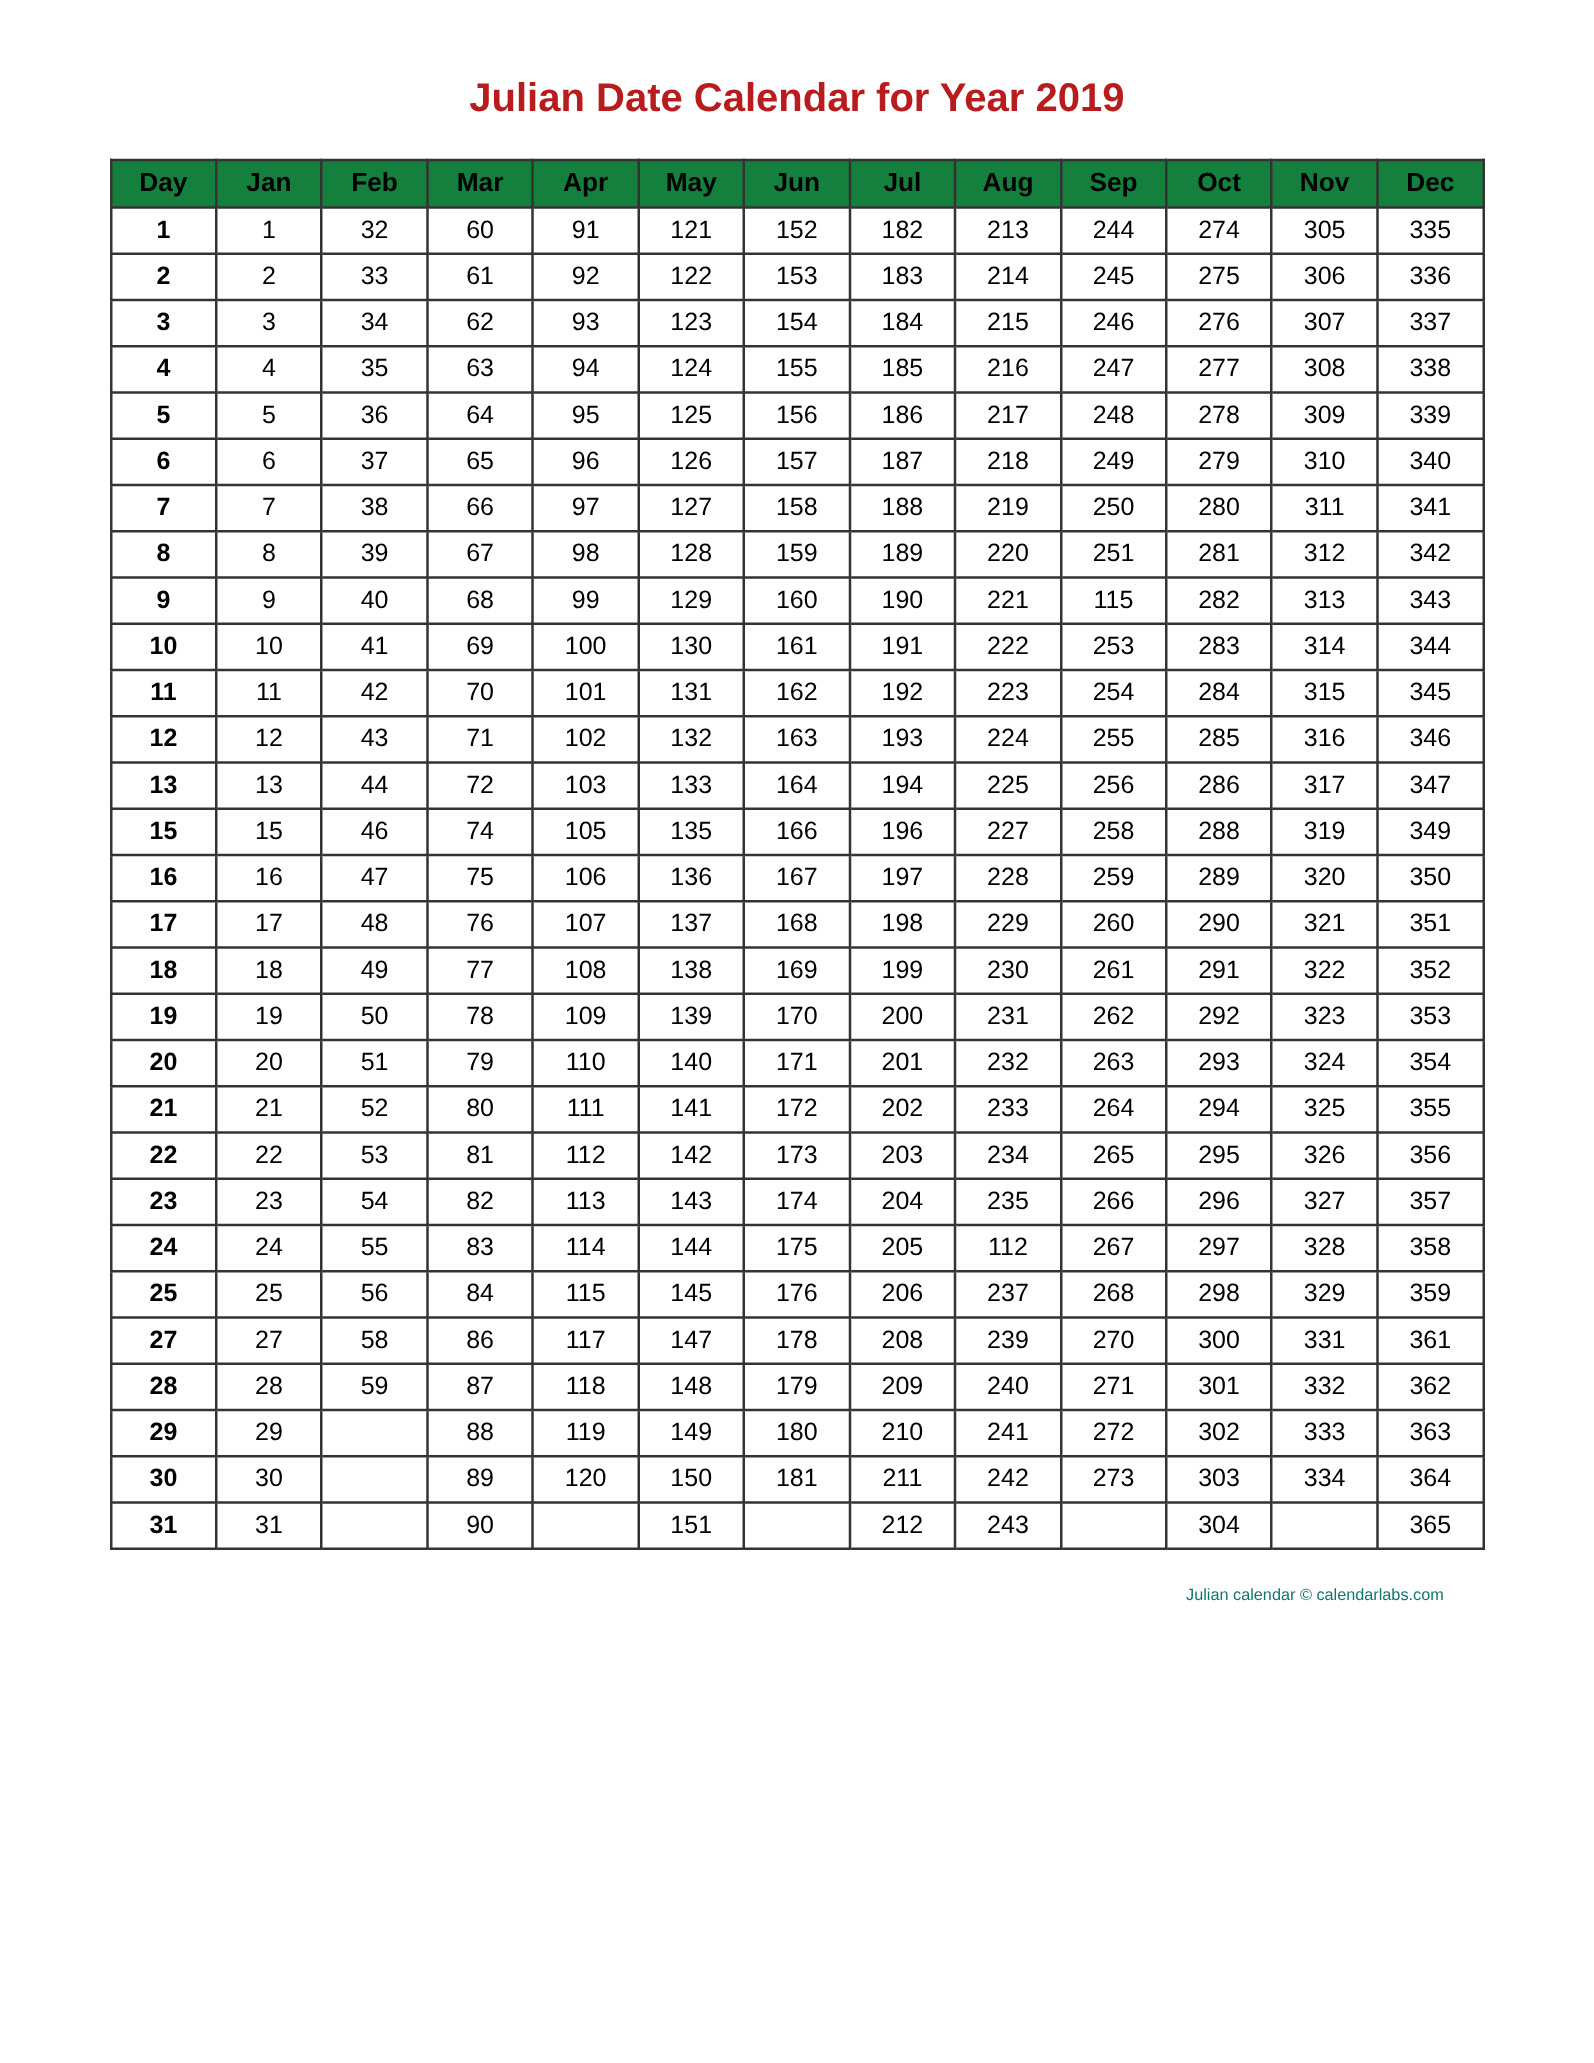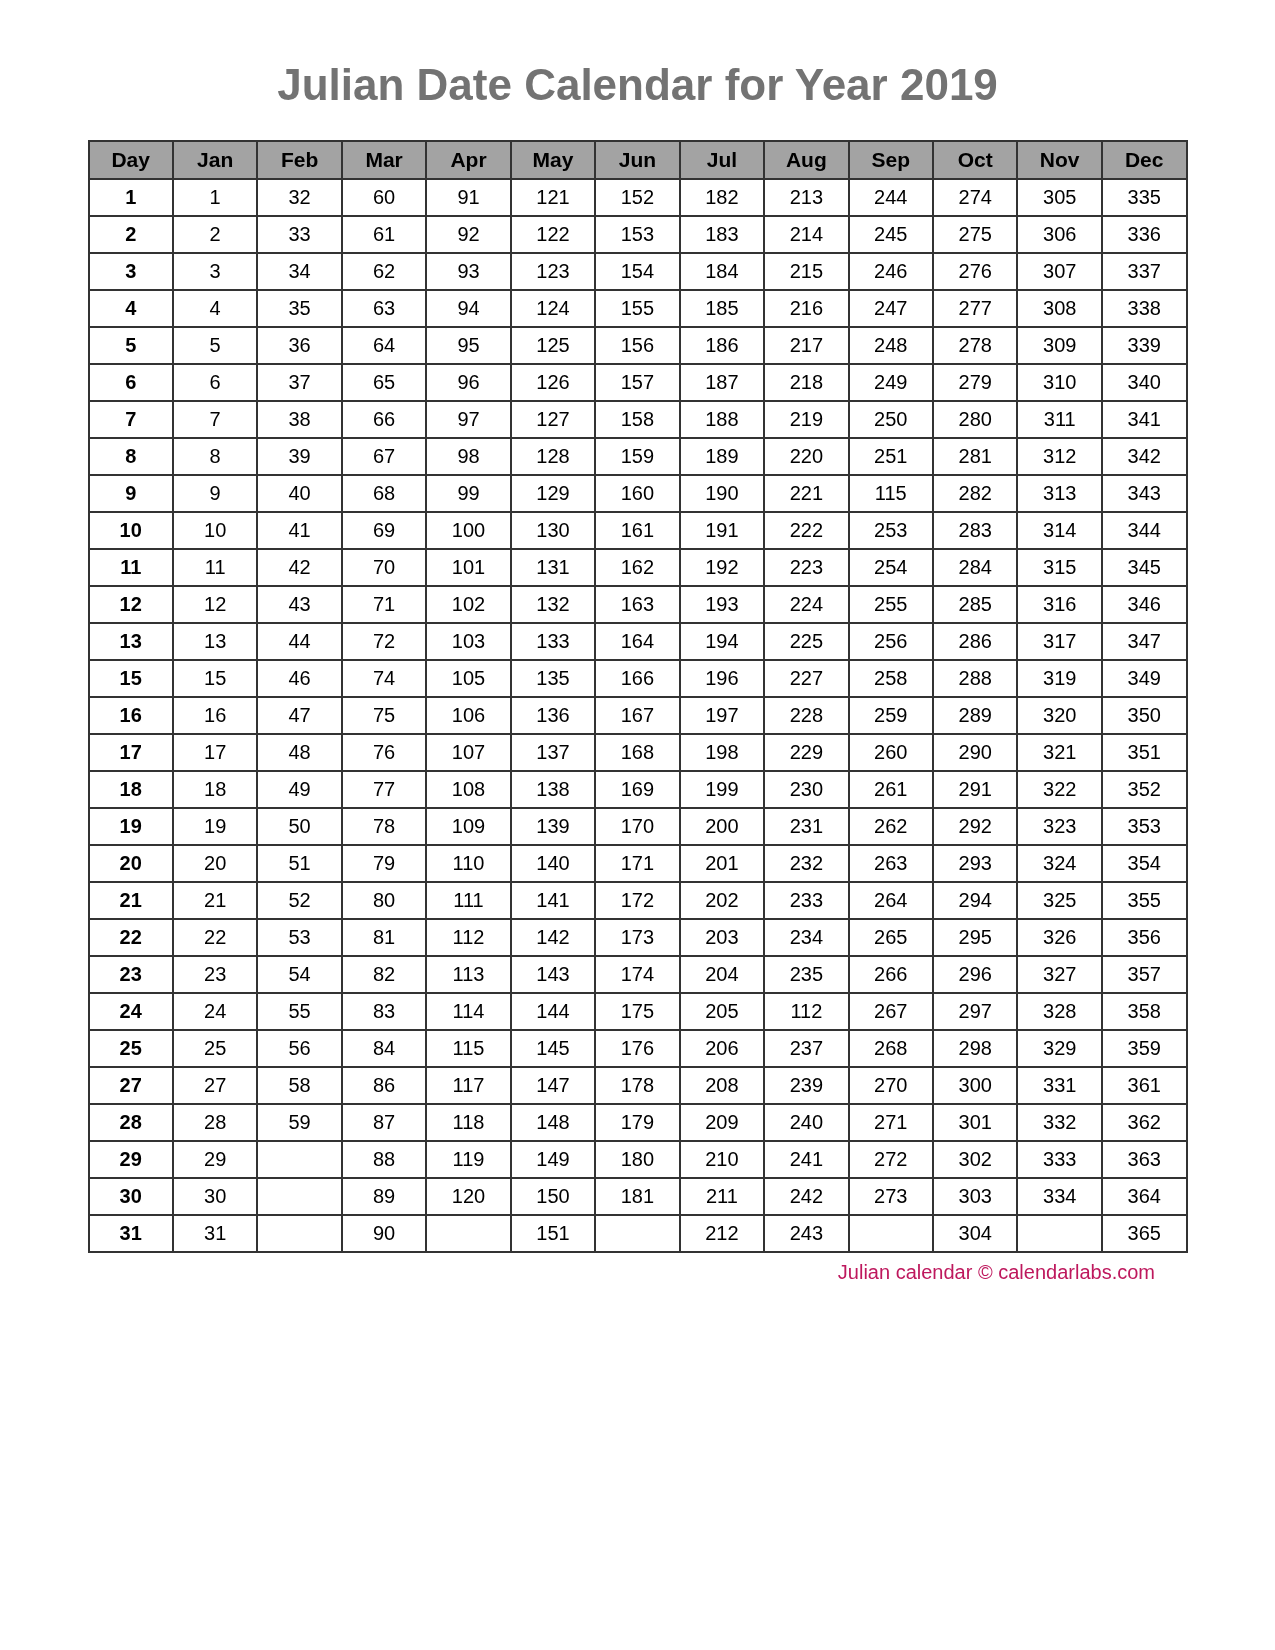--- a/index.html
+++ b/index.html
@@ -7,55 +7,55 @@
       background: #fff;
       font-family: Arial, sans-serif;
       display: flex;
       flex-direction: column;
       align-items: center;
       padding: 60px 40px 40px;
       min-height: 1650px;
       width: 1275px;
     }
     h1 {
-      font-size: 44px;
+      font-size: 32px;
       font-weight: bold;
       margin-bottom: 30px;
-      color: #737373;
+      color: #b91c1c;
     }
     table {
       border-collapse: collapse;
       width: 1100px;
     }
     th, td {
       border: 2px solid #333;
       text-align: center;
       padding: 6px 4px;
       font-size: 20px;
       min-width: 75px;
     }
     thead th {
       font-weight: bold;
-      background: #a3a3a3;
+      background: #15803d;
       font-size: 21px;
     }
     tbody tr td:first-child {
       font-weight: bold;
       background: #fff;
     }
     tbody tr td {
       font-weight: normal;
     }
     tbody tr:nth-child(even) td:first-child {
       background: #fff;
     }
     .footer {
-      margin-top: 8px;
-      font-size: 20px;
-      color: #be185d;
+      margin-top: 28px;
+      font-size: 13px;
+      color: #0f766e;
       align-self: flex-end;
       padding-right: 80px;
     }
   </style>
 </head>
 <body>
 
 <h1>Julian Date Calendar for Year 2019</h1>
 
 <table>

